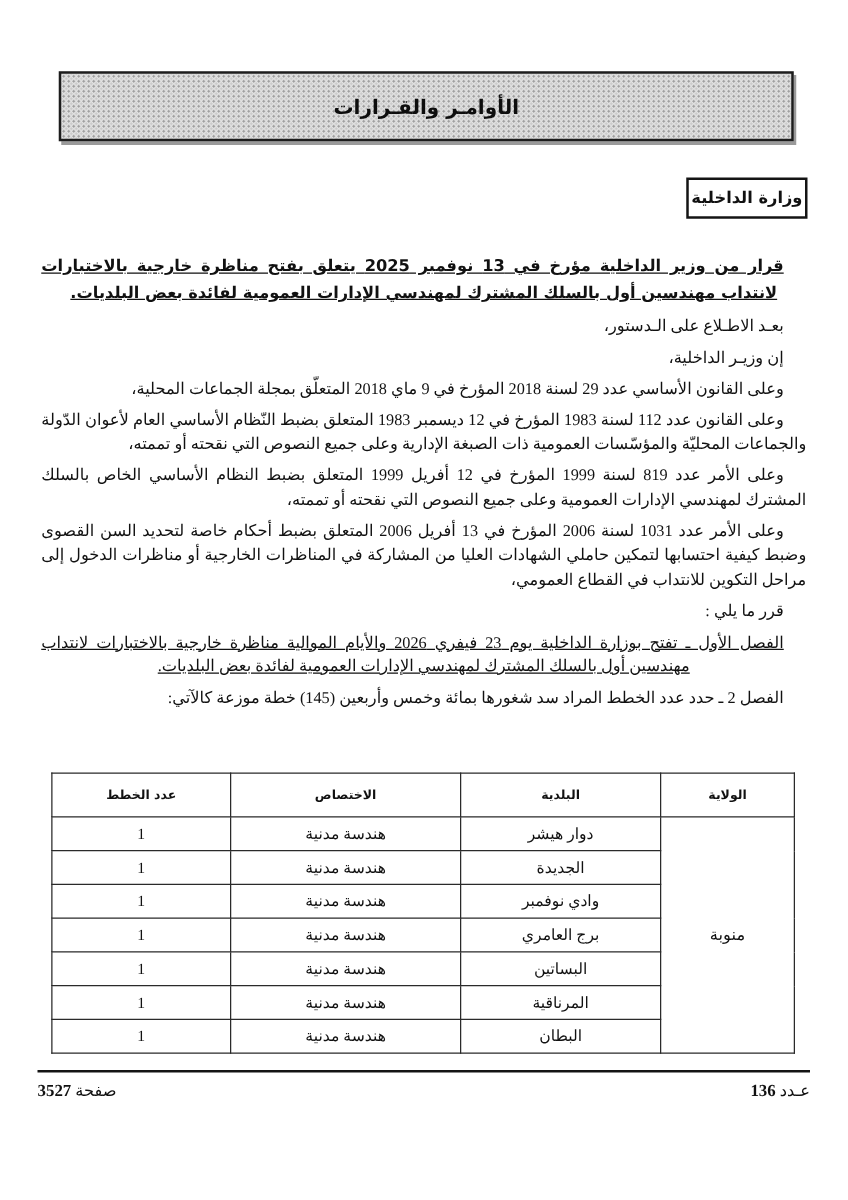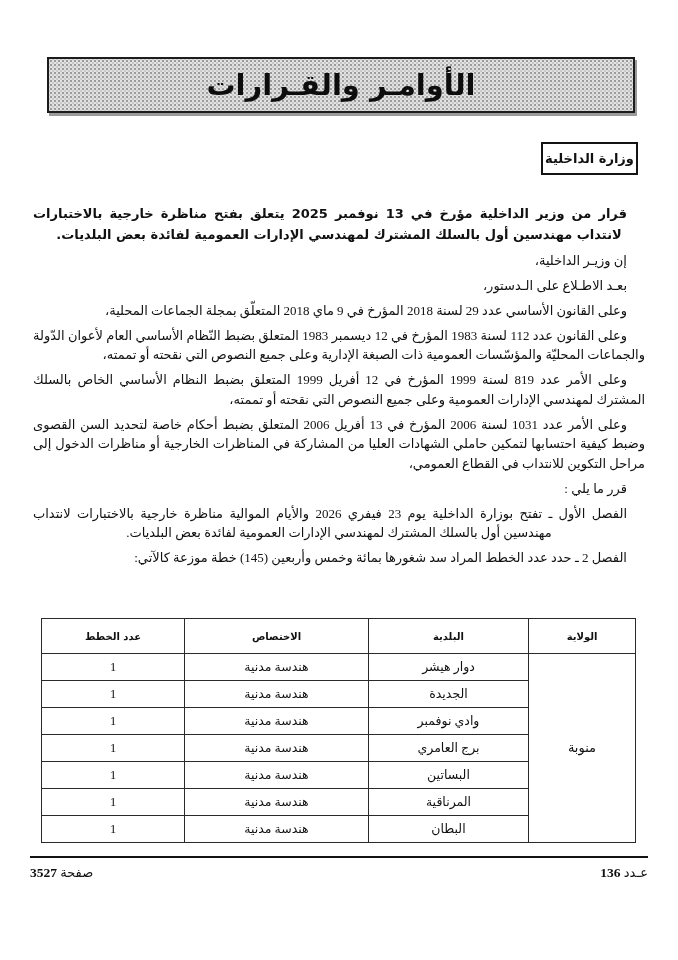--- a/index.html
+++ b/index.html
@@ -19,43 +19,43 @@
     background-color:#e2e2e2;
     background-image:
       radial-gradient(#9b9b9b 0.8px, transparent 1px),
       radial-gradient(#c9c9c9 0.8px, transparent 1px);
     background-size:4px 4px;
     background-position:0 0,2px 2px;
     box-shadow:2px 3px 0 #9a9a9a;
     display:flex;align-items:center;justify-content:center;
   }
   .banner-title{
-    font-weight:700;font-size:29px;letter-spacing:1px;color:#0d0d0d;
+    font-weight:700;font-size:16px;letter-spacing:1px;color:#0d0d0d;
     font-family:"DejaVu Sans",sans-serif;
   }
   
   .ministry-box{
-    position:absolute;top:142px;right:40px;width:93px;height:29px;
+    position:absolute;top:142px;right:32px;width:93px;height:29px;
     border:2px solid #141414;
     background:#fff;
     display:flex;align-items:center;justify-content:center;
   }
   .ministry-label{font-weight:700;font-size:13px;font-family:"DejaVu Sans",sans-serif;}
   
   .decree-body{
     position:absolute;top:203px;right:33px;left:33px;
     font-size:13px;line-height:19.5px;
   }
   .decree-body p{
     margin:0 0 5.5px 0;
     text-align:justify;
     text-indent:18px;
   }
   .p-bold{font-weight:700;font-family:"DejaVu Sans",sans-serif;line-height:21px;}
-  .last-center{text-align-last:center;}
+  .last-center{text-align-last:center;text-decoration:underline;}
   
   .positions-table{
     position:absolute;top:618px;right:42px;
     width:594px;
     border-collapse:collapse;
     table-layout:fixed;
     font-size:12.5px;
   }
   .positions-table th,.positions-table td{
     border:1.4px solid #2a2a2a;
@@ -85,22 +85,22 @@
   <div class="banner">
     <span class="banner-title">الأوامـر والقـرارات</span>
   </div>
 
   <div class="ministry-box">
     <span class="ministry-label">وزارة الداخلية</span>
   </div>
 
   <div class="decree-body">
     <p class="p-bold last-center">قرار من وزير الداخلية مؤرخ في 13 نوفمبر 2025 يتعلق بفتح مناظرة خارجية بالاختبارات لانتداب مهندسين أول بالسلك المشترك لمهندسي الإدارات العمومية لفائدة بعض البلديات.</p>
+    <p>بعـد الاطـلاع على الـدستور،</p>
     <p>إن وزيـر الداخلية،</p>
-    <p>بعـد الاطـلاع على الـدستور،</p>
     <p>وعلى القانون الأساسي عدد 29 لسنة 2018 المؤرخ في 9 ماي 2018 المتعلّق بمجلة الجماعات المحلية،</p>
     <p>وعلى القانون عدد 112 لسنة 1983 المؤرخ في 12 ديسمبر 1983 المتعلق بضبط النّظام الأساسي العام لأعوان الدّولة والجماعات المحليّة والمؤسّسات العمومية ذات الصبغة الإدارية وعلى جميع النصوص التي نقحته أو تممته،</p>
     <p>وعلى الأمر عدد 819 لسنة 1999 المؤرخ في 12 أفريل 1999 المتعلق بضبط النظام الأساسي الخاص بالسلك المشترك لمهندسي الإدارات العمومية وعلى جميع النصوص التي نقحته أو تممته،</p>
     <p>وعلى الأمر عدد 1031 لسنة 2006 المؤرخ في 13 أفريل 2006 المتعلق بضبط أحكام خاصة لتحديد السن القصوى وضبط كيفية احتسابها لتمكين حاملي الشهادات العليا من المشاركة في المناظرات الخارجية أو مناظرات الدخول إلى مراحل التكوين للانتداب في القطاع العمومي،</p>
     <p>قرر ما يلي :</p>
     <p class="last-center">الفصل الأول ـ تفتح بوزارة الداخلية يوم 23 فيفري 2026 والأيام الموالية مناظرة خارجية بالاختبارات لانتداب مهندسين أول بالسلك المشترك لمهندسي الإدارات العمومية لفائدة بعض البلديات.</p>
     <p>الفصل 2 ـ حدد عدد الخطط المراد سد شغورها بمائة وخمس وأربعين (145) خطة موزعة كالآتي:</p>
   </div>
 
   <table class="positions-table">

